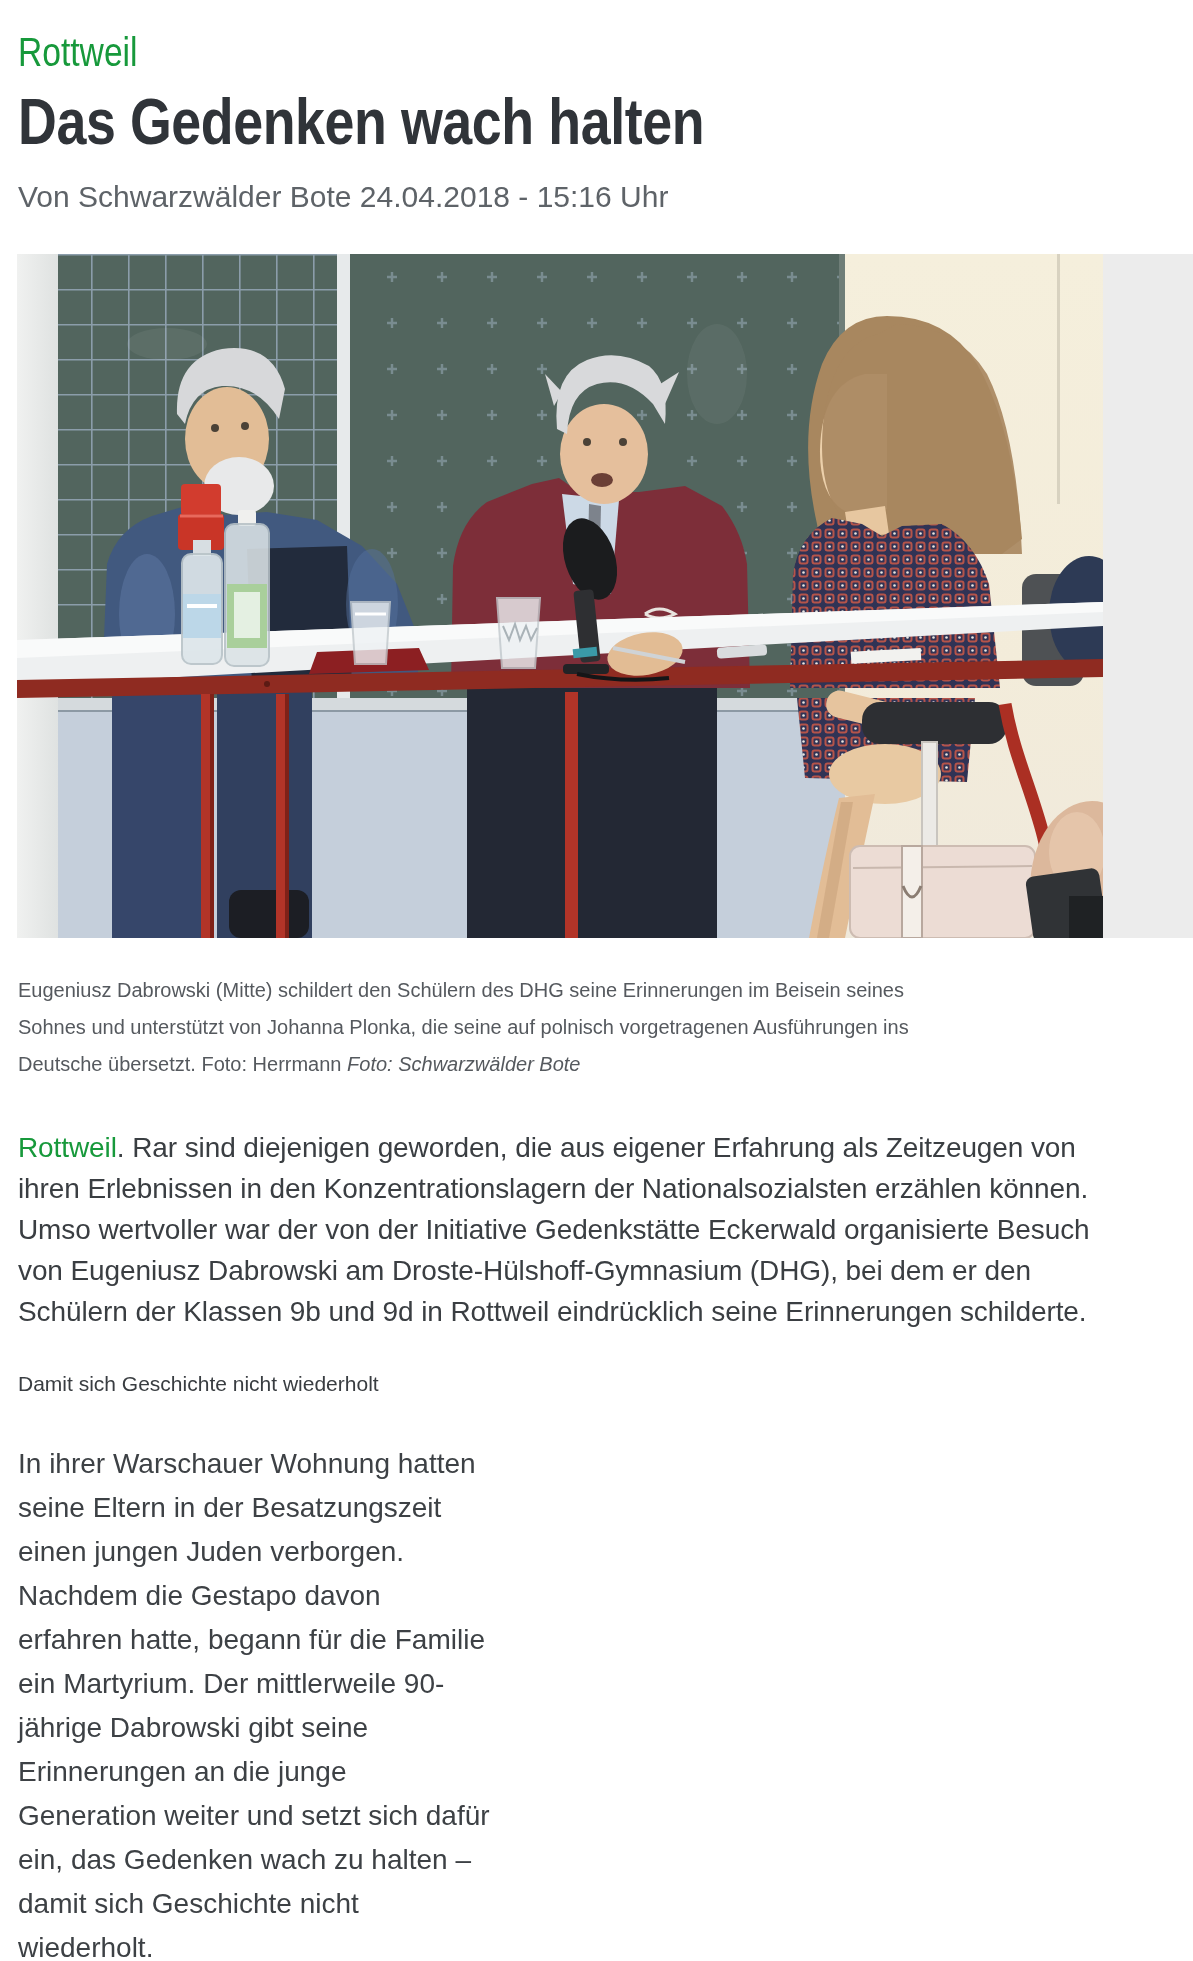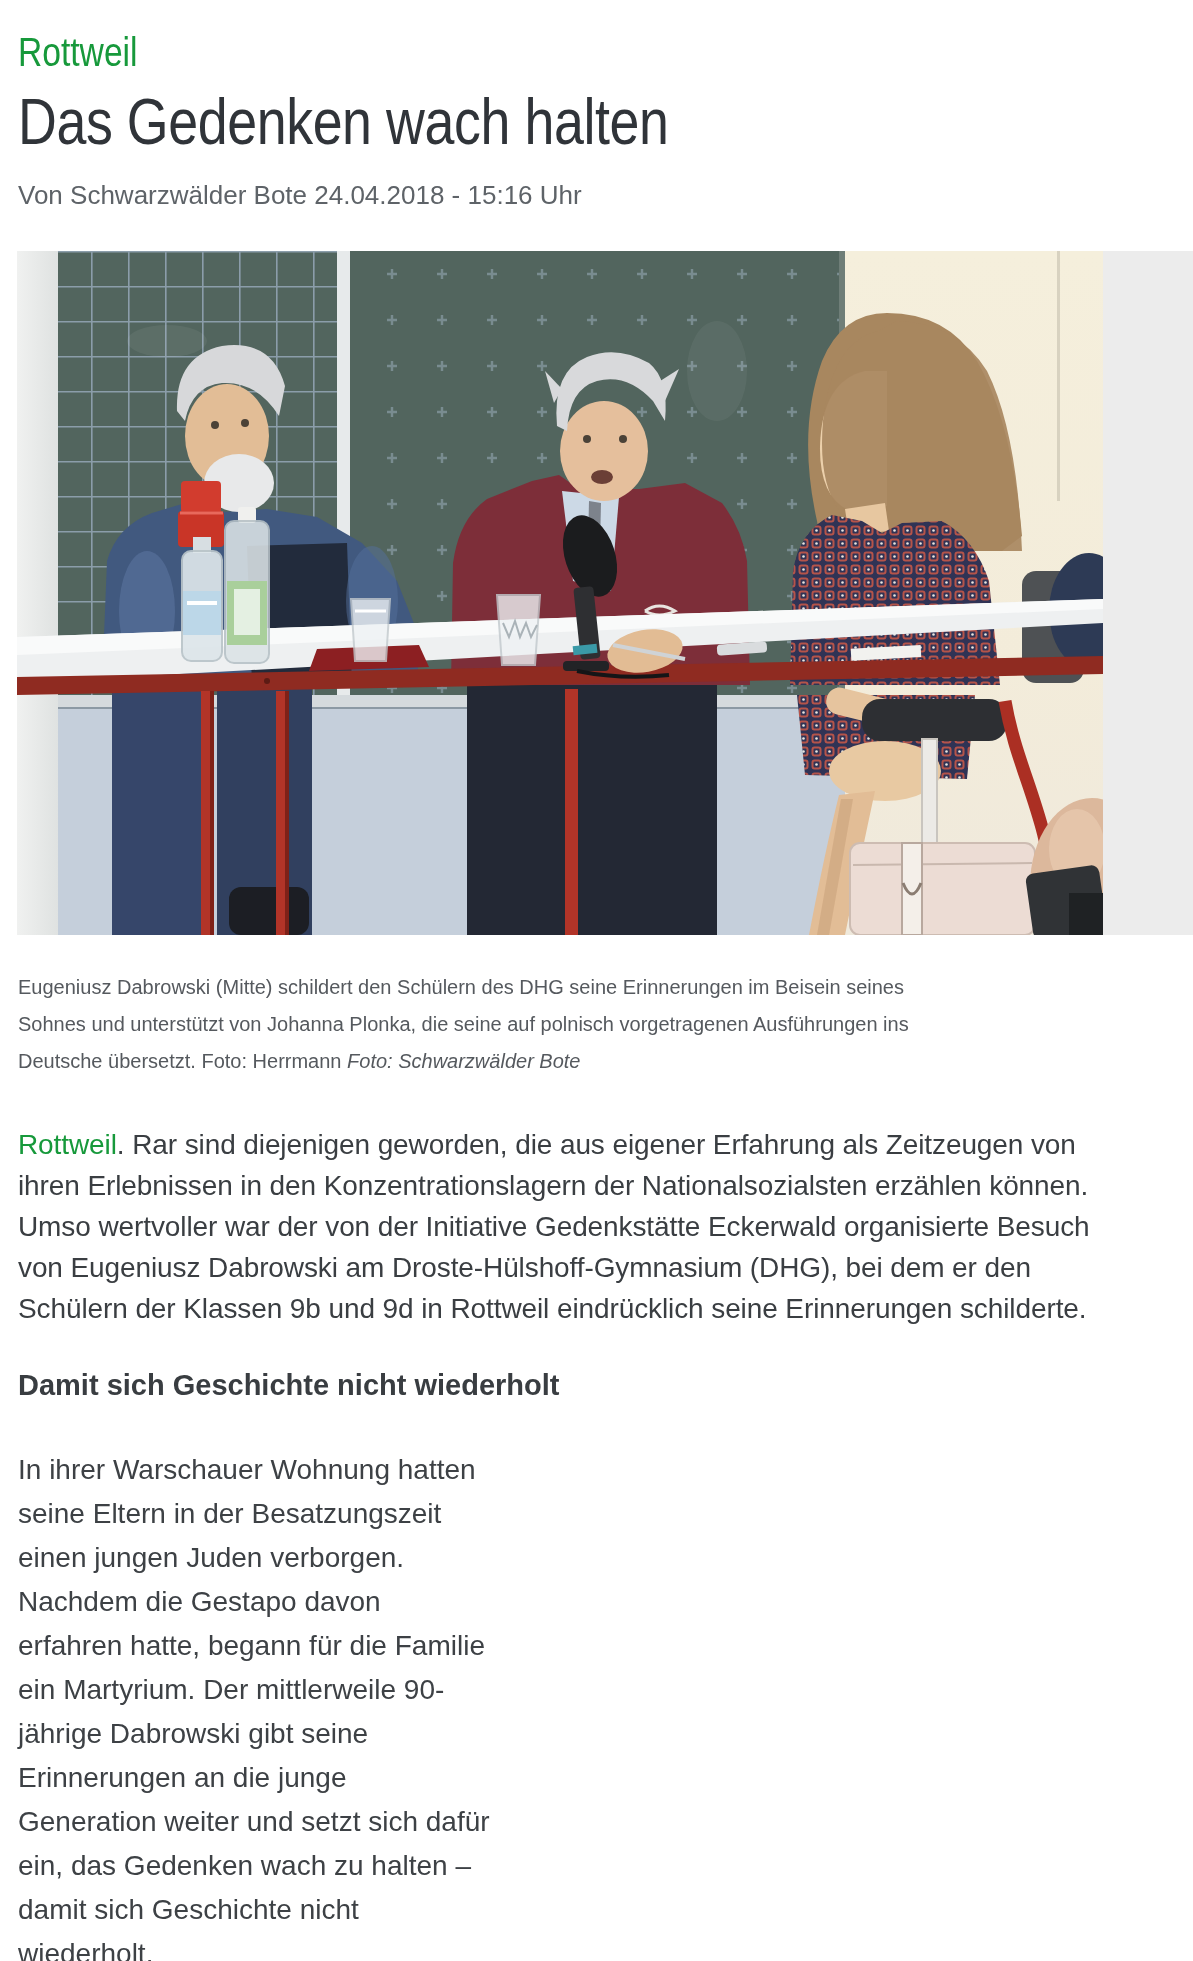--- a/index.html
+++ b/index.html
@@ -6,38 +6,38 @@
   body { width:1193px; font-family:"Liberation Sans", sans-serif; color:#3a3e42; }
   .page { width:1193px; min-height:1961px; background:#fff; overflow:hidden; }
 
   .category {
     display:block; margin:30px 0 0 18px; text-decoration:none;
     font-size:40px; font-weight:400; line-height:1.1;
   }
   .category .cond, .headline .cond { display:inline-block; transform:scaleX(.84); transform-origin:0 60%; white-space:nowrap; }
 
   .headline {
-    margin:16px 0 0 18px; font-size:64px; line-height:1.0; font-weight:400;
+    margin:16px 0 0 18px; font-size:64px; line-height:1.0; font-weight:700;
     color:#303439; letter-spacing:-0.5px;
   }
 
-  .byline { margin:26px 12px 0 18px; font-size:26px; color:#5e6368; }
+  .byline { margin:26px 12px 0 18px; font-size:30px; color:#5e6368; }
 
   figure.photo-figure { margin:40px 0 0 0; position:relative; width:1193px; height:684px; background:#ffffff; }
   .photo-frame { position:absolute; left:17px; top:0; width:1086px; height:684px; overflow:hidden; cursor:pointer; }
   .photo-frame svg { display:block; }
   .next-slide-peek { position:absolute; right:0; top:0; width:90px; height:684px; background:#ececec; }
 
   .caption-block { margin:34px 100px 0 18px; max-width:935px; font-size:20px; line-height:37px; color:#55595e; }
   .caption-block em { font-style:italic;margin-top:44px; }
 
   .lead-paragraph { margin:44px 0 0 18px; max-width:1085px; font-size:28px; line-height:41px; color:#3a3e42; letter-spacing:-0.1px; }
   .dateline { color:#17993b; }
 
-  .subheading { margin:40px 0 0 18px; font-size:29px; font-weight:700; color:#393d41; }
+  .subheading { margin:40px 0 0 18px; font-size:21px; font-weight:400; color:#393d41; }
 
   .paragraph-narrow { margin:46px 0 70px 18px; max-width:472px; font-size:28px; line-height:44px; color:#3d4145; }
 </style>
 </head>
 <body>
 
 <div class="page">
 
   <a href="#" class="category" style="color:#17993b;">
     <span class="cond">Rottweil</span>

